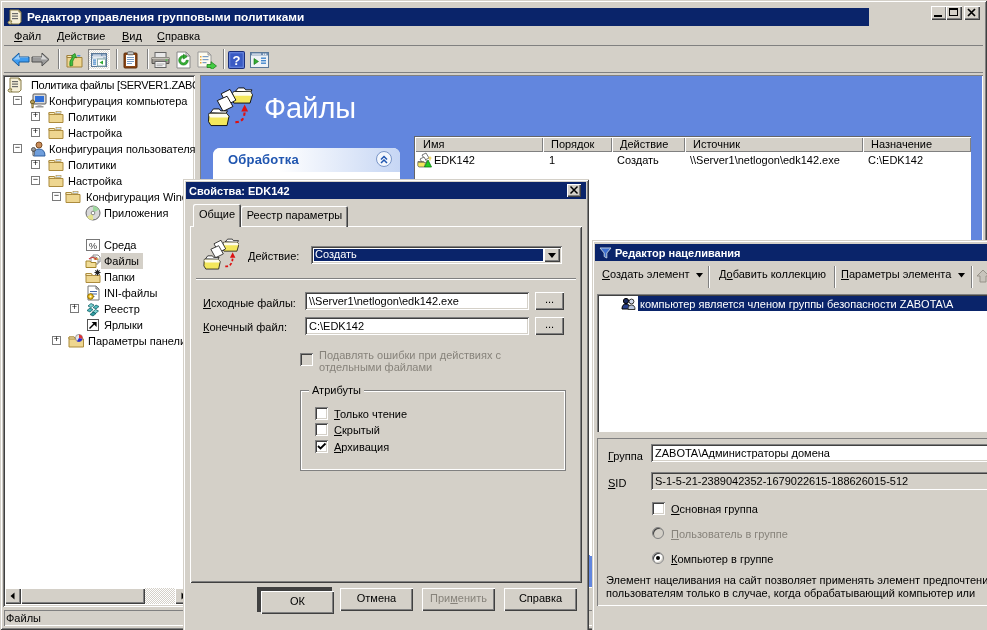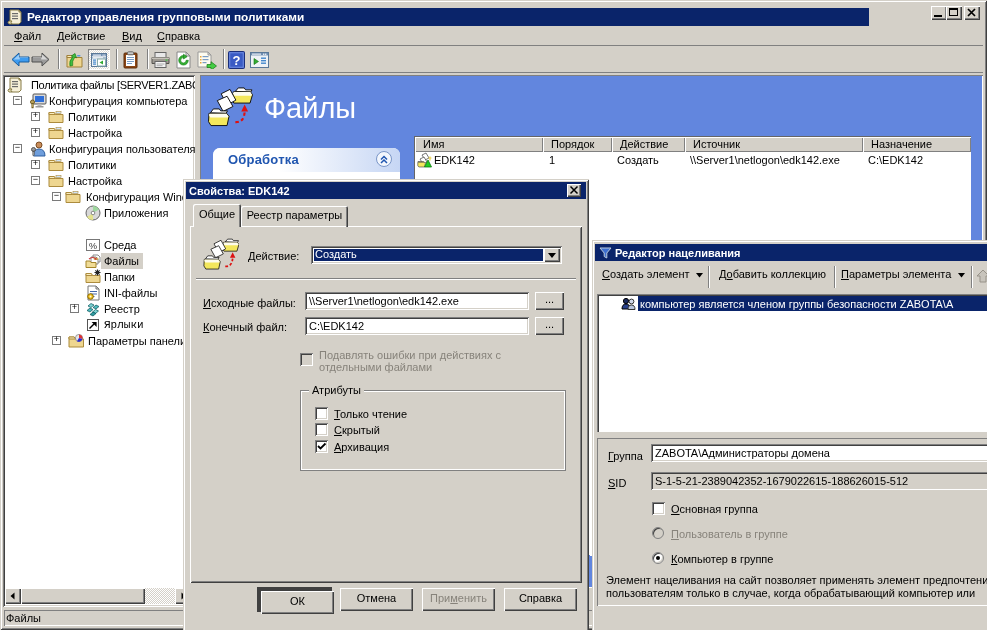--- a/index.html
+++ b/index.html
@@ -286,21 +286,21 @@
           <g stroke="#06555a" stroke-width="0.7">
             <path d="M3 5 l3-2.5 3 1.5 -3 2.5 z" fill="#7fd4d4"></path>
             <path d="M8 6.5 l3-2.5 3 1.5 -3 2.5 z" fill="#4db8bc"></path>
             <path d="M2 9.5 l3-2.5 3 1.5 -3 2.5 z" fill="#4db8bc"></path>
             <path d="M7.5 11 l3-2.5 3 1.5 -3 2.5 z" fill="#7fd4d4"></path>
             <path d="M5 13.5 l3-2.5 3 1.5 -3 2.5 z" fill="#2f9ba0"></path>
           </g>
         </svg></span>
       <span class="tt" style="left:101px;">Реестр</span>
     </div>
- <div class="trow" style="top:242px;font-family:Liberation Mono, monospace;">
+ <div class="trow" style="top:242px;">
       <span class="ti" style="left:82px;"><svg width="16" height="16" viewBox="0 0 16 16">
           <rect x="2.5" y="2.5" width="11" height="11" fill="#fff" stroke="#555"></rect>
           <path d="M4.5 11.5 L9 7" stroke="#000" stroke-width="1.5" fill="none"></path>
           <path d="M6.6 5 h5 v5 z" fill="#000"></path>
         </svg></span>
       <span class="tt" style="left:101px;">Ярлыки</span>
     </div>
  <div class="trow" style="top:258px;">
       <span class="exp" style="left:49px;">+</span>
       <span class="ti" style="left:65px;"><svg width="17" height="16" viewBox="0 0 17 16">

